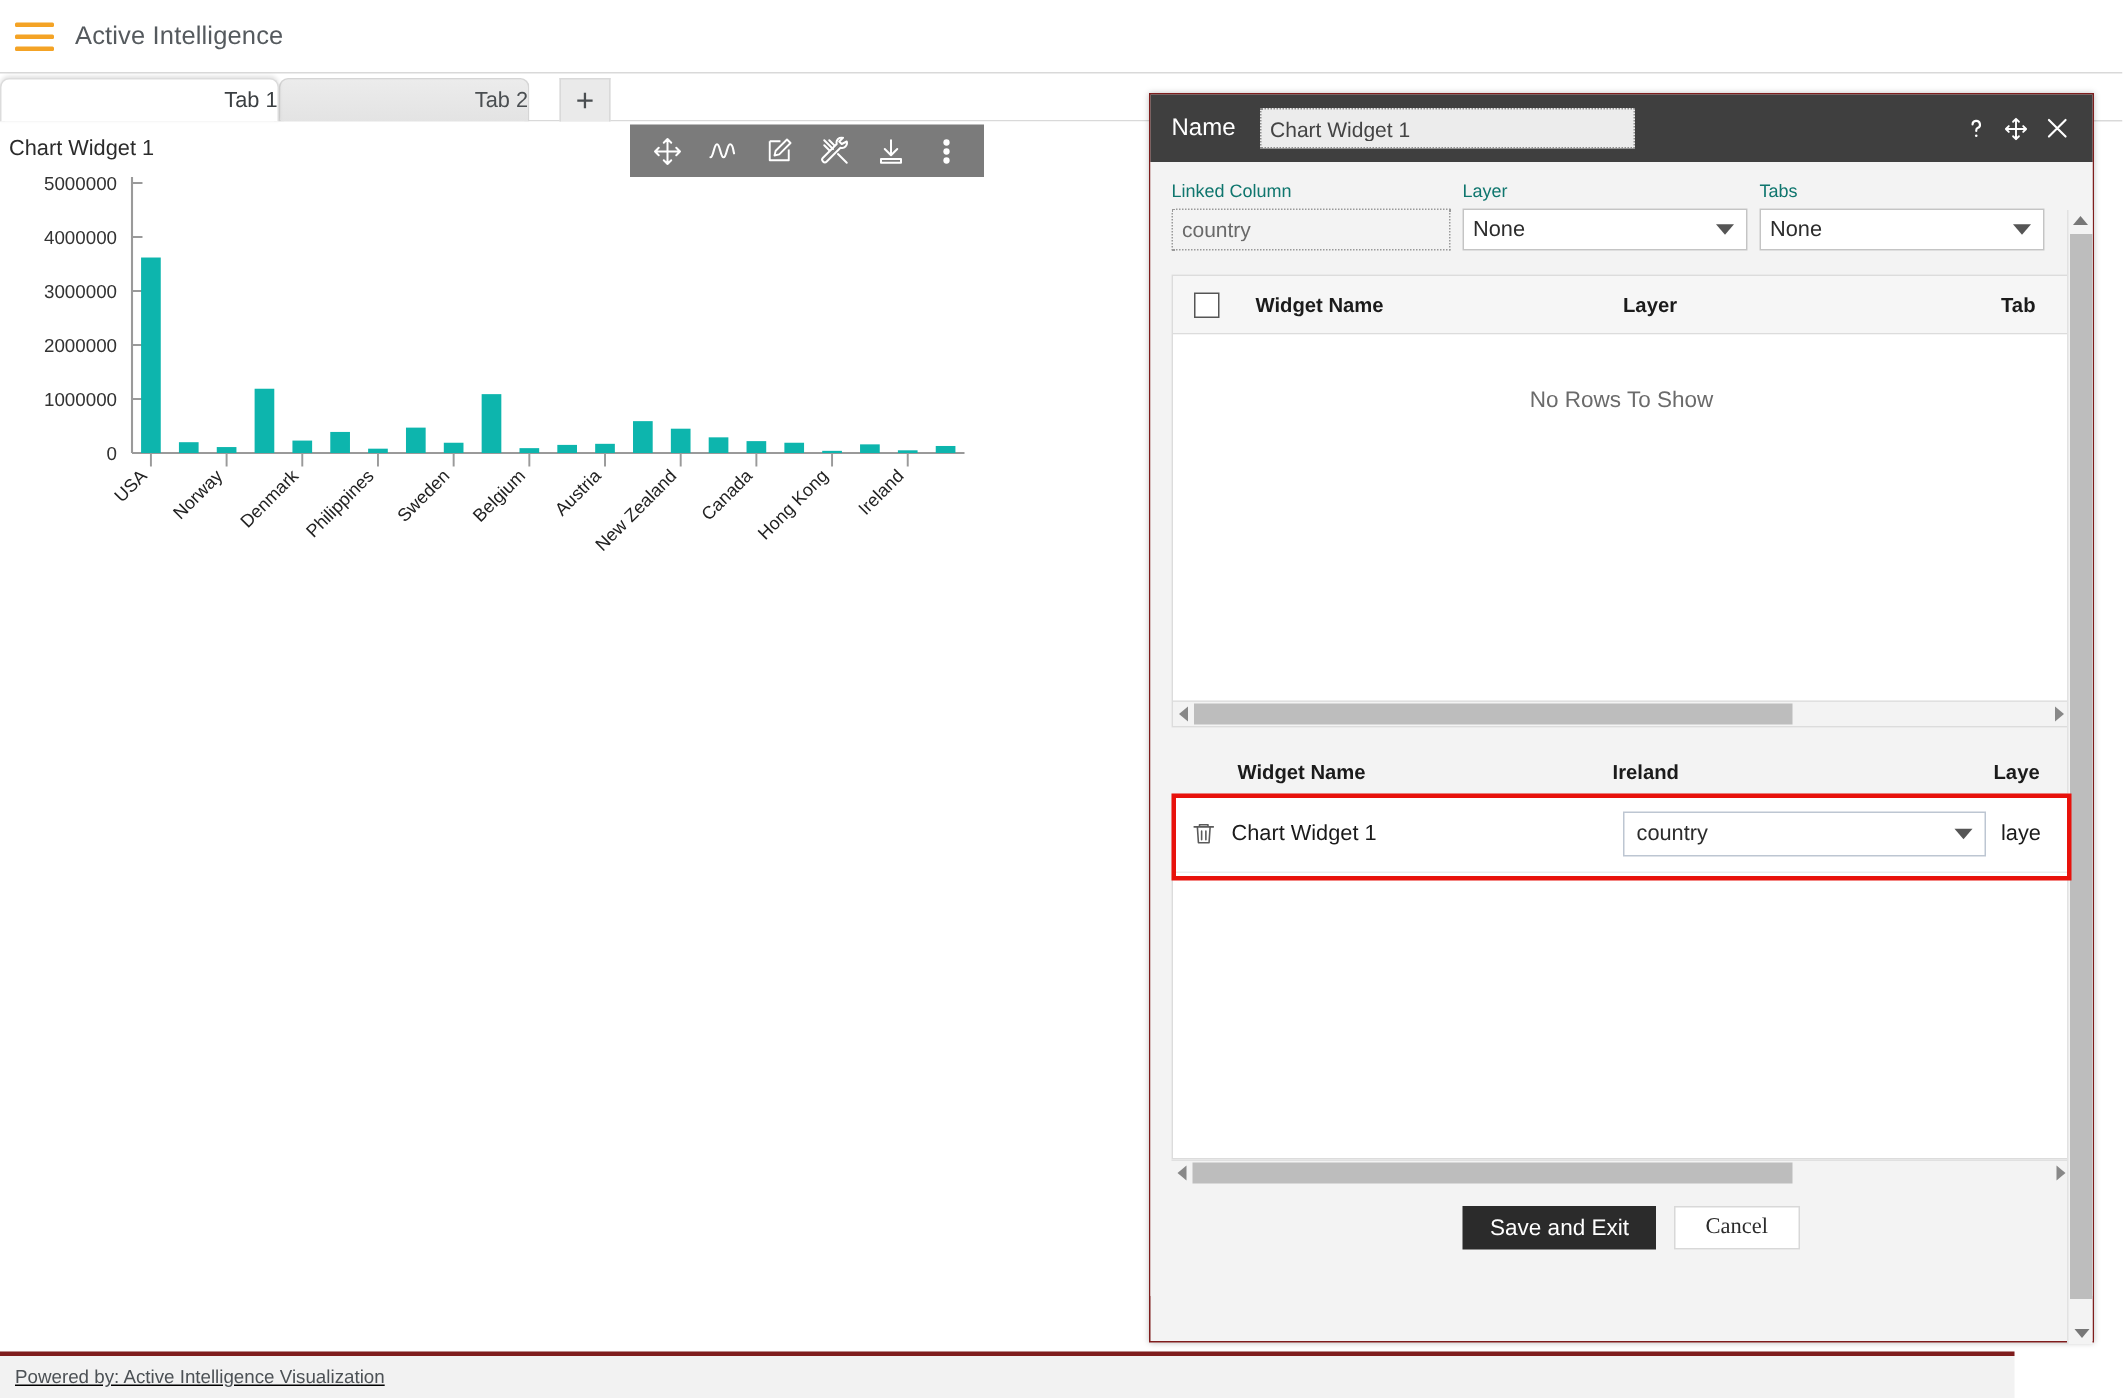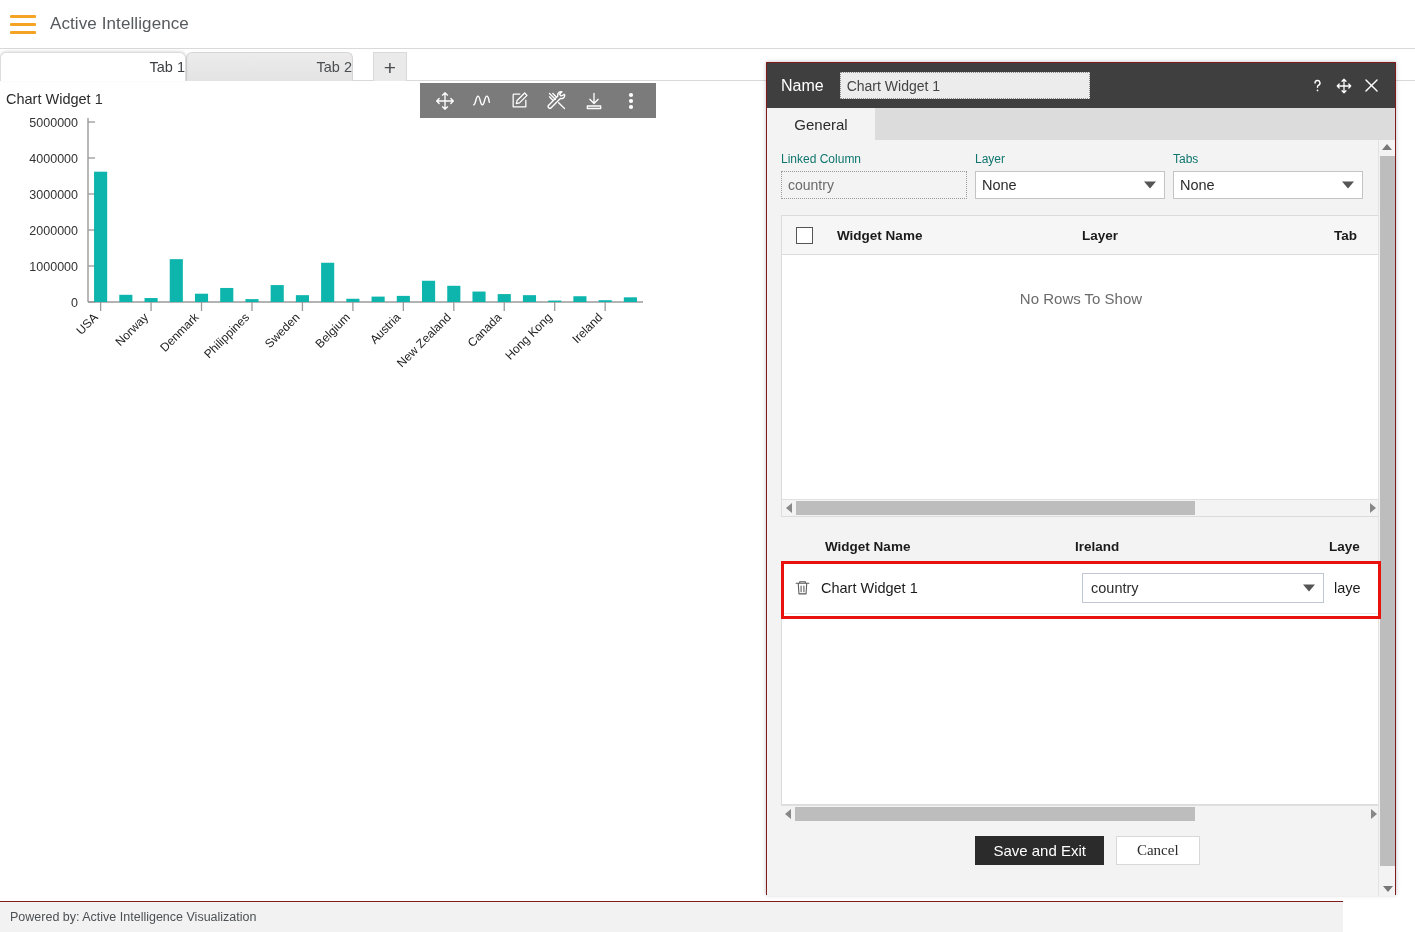--- a/index.html
+++ b/index.html
@@ -78,22 +78,22 @@
 
   
   .chart { position:absolute; left:0px; top:110px; width:700px; height:260px; }
   .chart svg { display:block; }
   .ytick { font-size:12.5px; fill:#333; font-family:"Liberation Sans", sans-serif; }
   .xtick { font-size:12px; fill:#222; font-family:"Liberation Sans", sans-serif; }
 
   
   .footer {
     position:absolute; left:0; bottom:0; width:1343px; height:31px;
-    background:#f2f2f2; border-top:1px solid #7f1d1d;
-    display:flex; align-items:center;
+    background:#f2f2f2; border-top:3px solid #7f1d1d;
+    display:flex; align-items:center;text-decoration:underline;
   }
   .footer span { font-size:12.5px; color:#4c5155; margin-left:10px; }
 
   
   .dialog {
     position:absolute; left:766px; top:62px; width:630px; height:833px;
     background:#f3f3f3; box-shadow:0 0 4px rgba(0,0,0,.25);
     border:1px solid #7f1d1d;
   }
   .dlg-header {
@@ -364,25 +364,20 @@
           </svg>
         </div>
         <div class="ic">
           <svg width="19" height="19" viewBox="0 0 24 24" fill="none" stroke="#fff" stroke-width="1.8" stroke-linecap="round">
             <path d="M5 5l14 14M19 5L5 19"></path>
           </svg>
         </div>
       </div>
     </div>
 
-    <div class="dlg-tabs">
-      <div class="dlg-tab">
-        <span>General</span>
-      </div>
-    </div>
 
     <div class="dlg-body">
 
       <div class="fields">
         <div class="field">
           <div class="cap">Linked Column</div>
           <input class="txtbox" type="text" value="country" style="">
         </div>
         <div class="field">
           <div class="cap">Layer</div>

